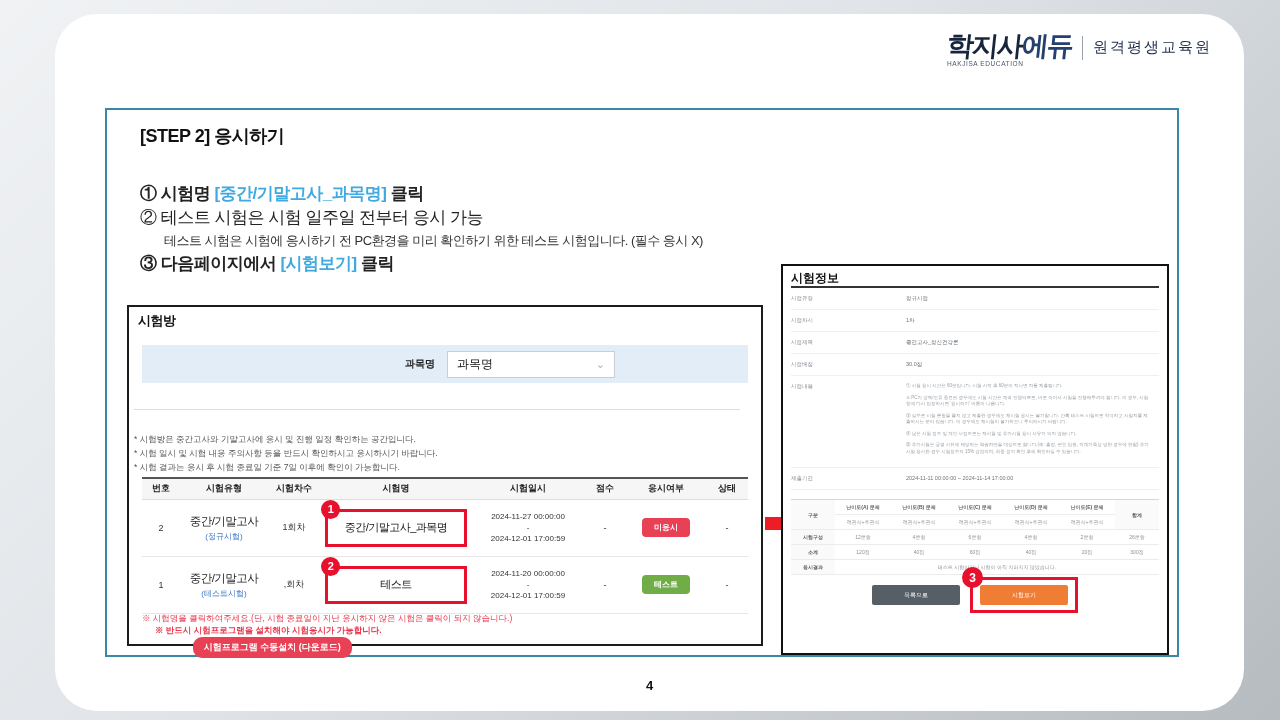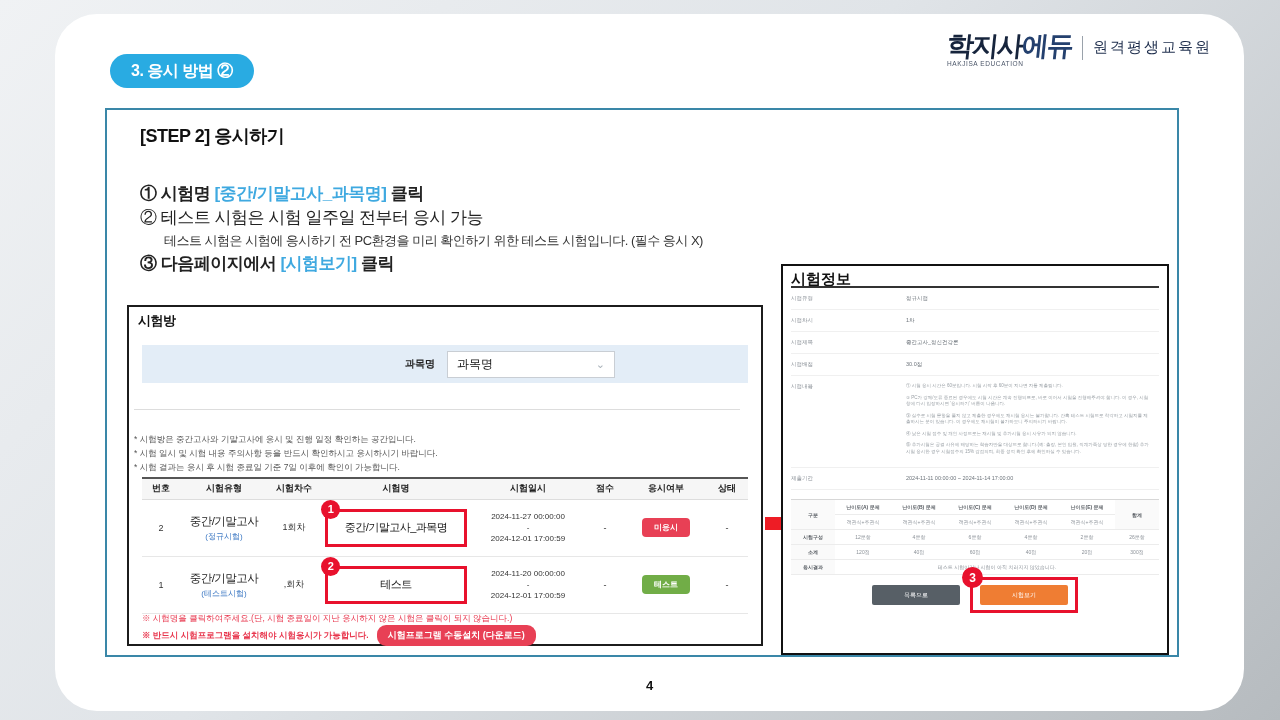--- a/index.html
+++ b/index.html
@@ -67,35 +67,35 @@
             display:flex; align-items:center; justify-content:center; font-size:11px;
             color:#111; letter-spacing:-0.5px; background:#fff; }
   .callout { position:absolute; left:-7px; top:-12px; width:19px; height:19px; border-radius:50%;
              background:#e8112d; color:#fff; font-size:11px; font-weight:bold;
              display:flex; align-items:center; justify-content:center; }
   .pill { display:inline-block; padding:4px 12px; border-radius:4px; color:#fff;
           font-size:8px; font-weight:bold; }
   .pill-red { background:#e84055; }
   .pill-green { background:#71ad47; }
   .sl-foot1 { position:absolute; left:13px; top:306px; font-size:8.5px; color:#e8364d; }
-  .sl-foot2 { position:absolute; left:13px; top:318px; font-size:8.5px; color:#e8364d;
-              font-weight:bold; display:flex; align-items:center; }
+  .sl-foot2 { position:absolute; left:26px; top:318px; font-size:8.5px; color:#e8364d;
+              font-weight:bold; display:flex; align-items:center;flex-direction:column; }
   .install-btn { margin-left:8px; background:#e84055; color:#fff; font-size:9px; font-weight:bold;
                  padding:4px 11px; border-radius:9px; }
 
   
   .arrow { position:absolute; left:658px; top:402px; display:flex; align-items:center; }
   .arrow-bar { width:22px; height:13px; background:#ee1c25; }
   .arrow-tip { width:0; height:0; border-top:11px solid transparent;
                border-bottom:11px solid transparent; border-left:15px solid #ee1c25; }
 
   
   .shot-right { position:absolute; left:674px; top:154px; width:388px; height:391px;
                 border:2px solid #111; background:#fff; }
-  .sr-title { position:absolute; left:8px; top:4px; font-size:15px; font-weight:bold; color:#111;text-align:center; }
+  .sr-title { position:absolute; left:8px; top:4px; font-size:12px; font-weight:bold; color:#111;text-align:center; }
   .sr-body { position:absolute; left:8px; top:20px; width:368px; border-top:2px solid #333; }
   .sr-row { display:flex; border-bottom:1px solid #f0f0f0; padding:7px 0; }
   .sr-label { width:115px; font-size:5.5px; color:#8a9097; flex-shrink:0; }
   .sr-value { font-size:5.5px; color:#6d747b; }
   .sr-paras p { font-size:4.5px; color:#9aa0a6; line-height:6.5px; margin-bottom:5px; width:245px; }
   .sr-diff { width:368px; border-collapse:collapse; table-layout:fixed; margin-top:9px;
              border-top:1px solid #d7d7d7; }
   .sr-diff th, .sr-diff td { font-size:5px; color:#8a9097; text-align:center;
              border-bottom:1px solid #ececec; height:15px; font-weight:normal; }
   .sr-diff th { color:#555a60; font-weight:bold; }
@@ -122,21 +122,20 @@
     <div class="logo-kr-wrap">
       <div class="logo-kr">
         <span class="part-a">학지사</span><span class="part-b">에듀</span>
       </div>
       <div class="logo-en">HAKJISA EDUCATION</div>
     </div>
     <div class="logo-divider"></div>
     <div class="logo-division">원격평생교육원</div>
   </div>
 
-  <div class="badge">3. 응시 방법 ②</div>
 
   <div class="main-box">
 
     <div class="step-title">[STEP 2] 응시하기</div>
 
     <div class="instructions">
       <div class="instr-bold">
         <span>① 시험명 </span><span class="instr-blue">[중간/기말고사_과목명]</span><span> 클릭</span>
       </div>
       <div>② 테스트 시험은 시험 일주일 전부터 응시 가능</div>

